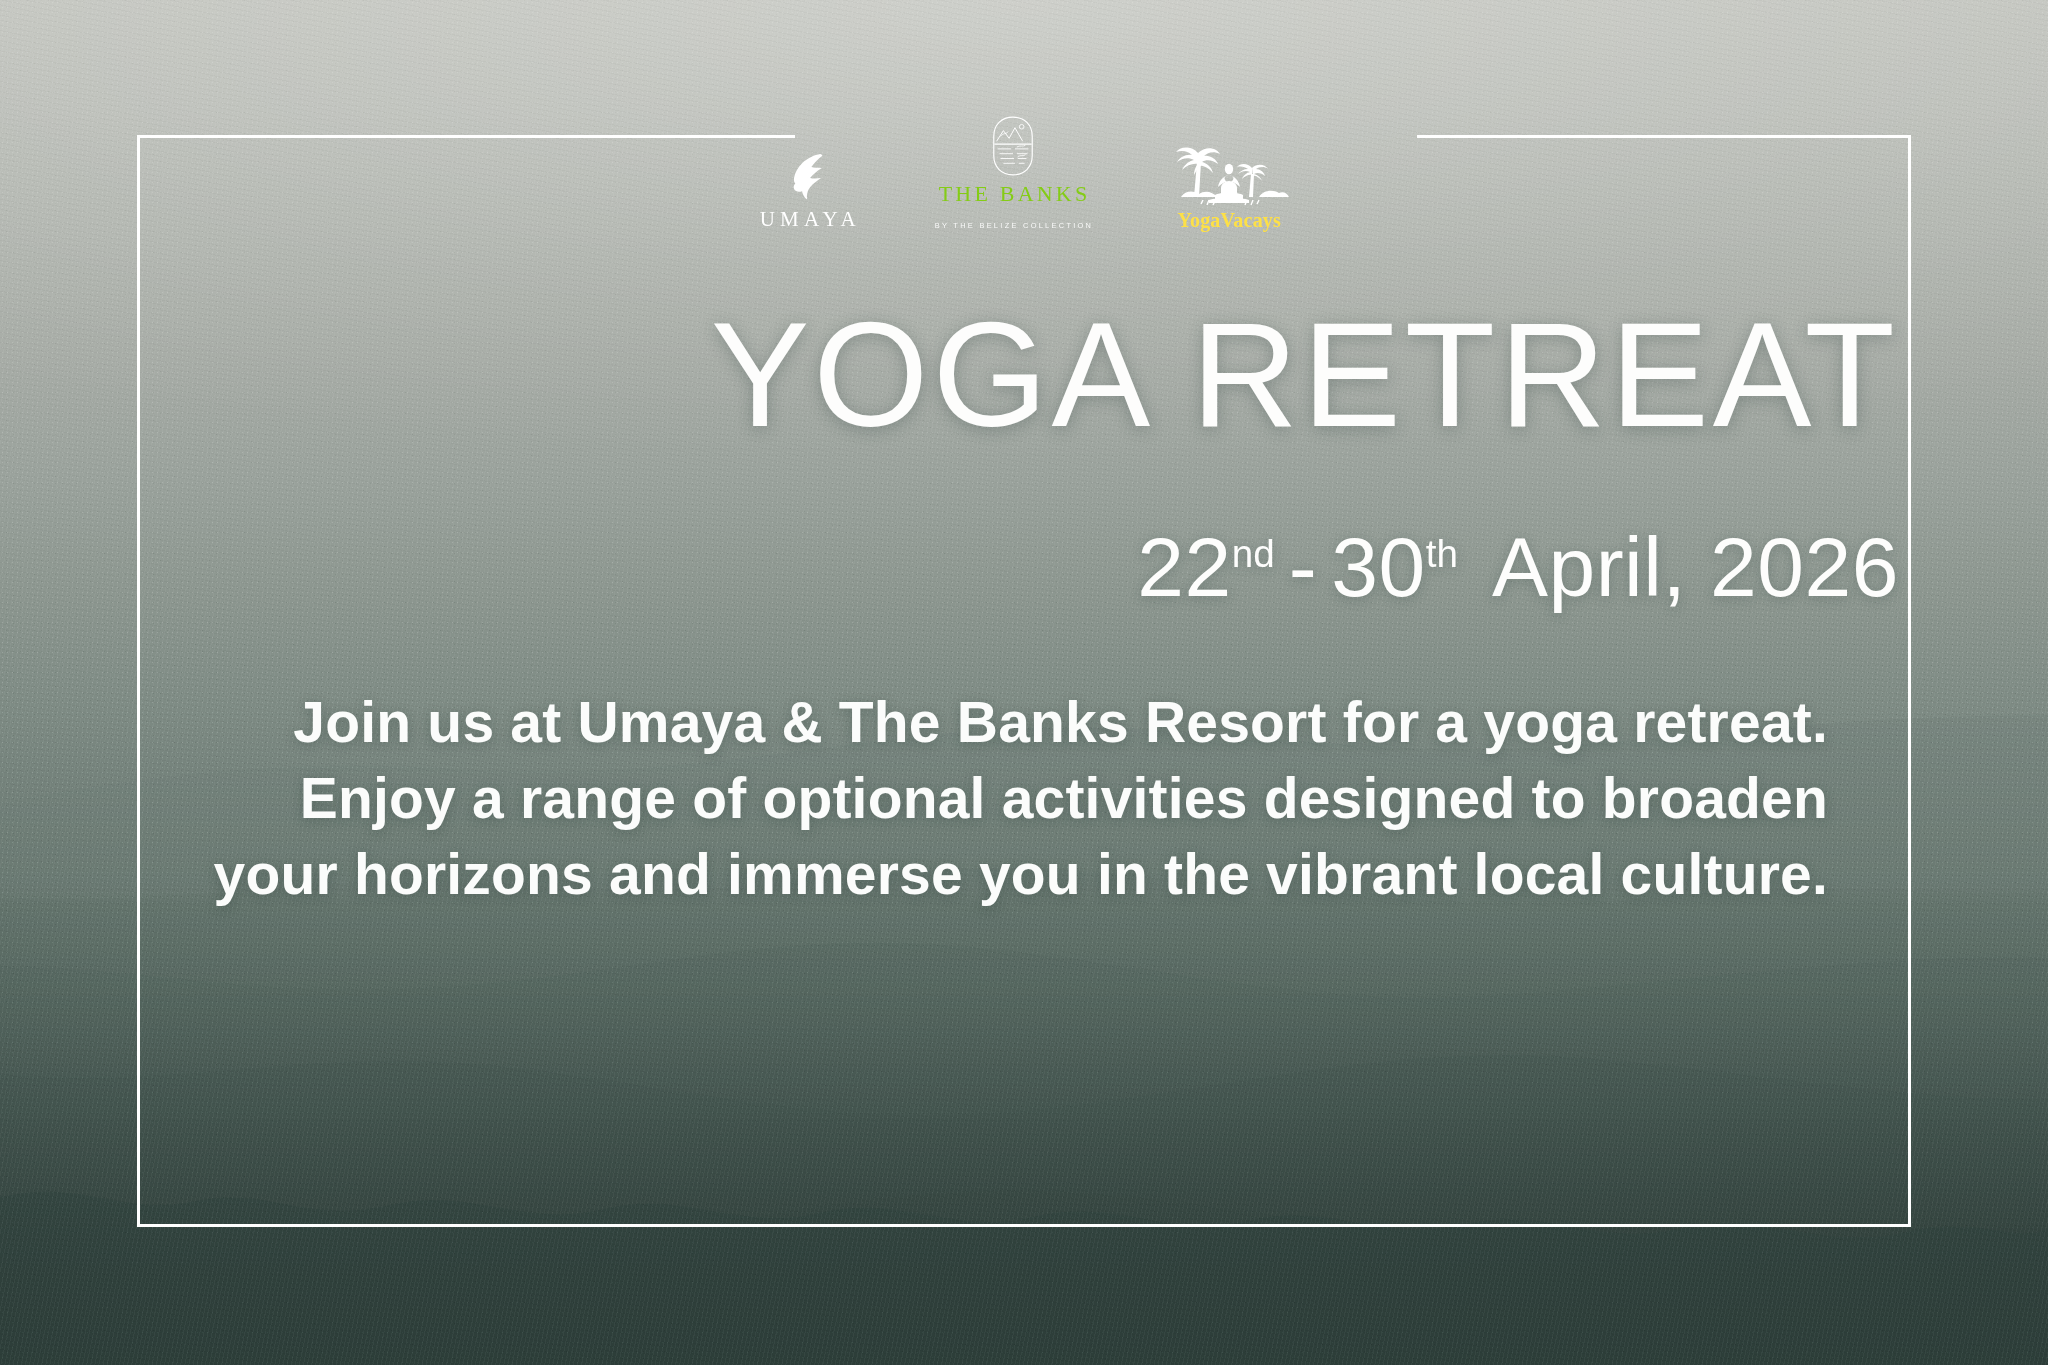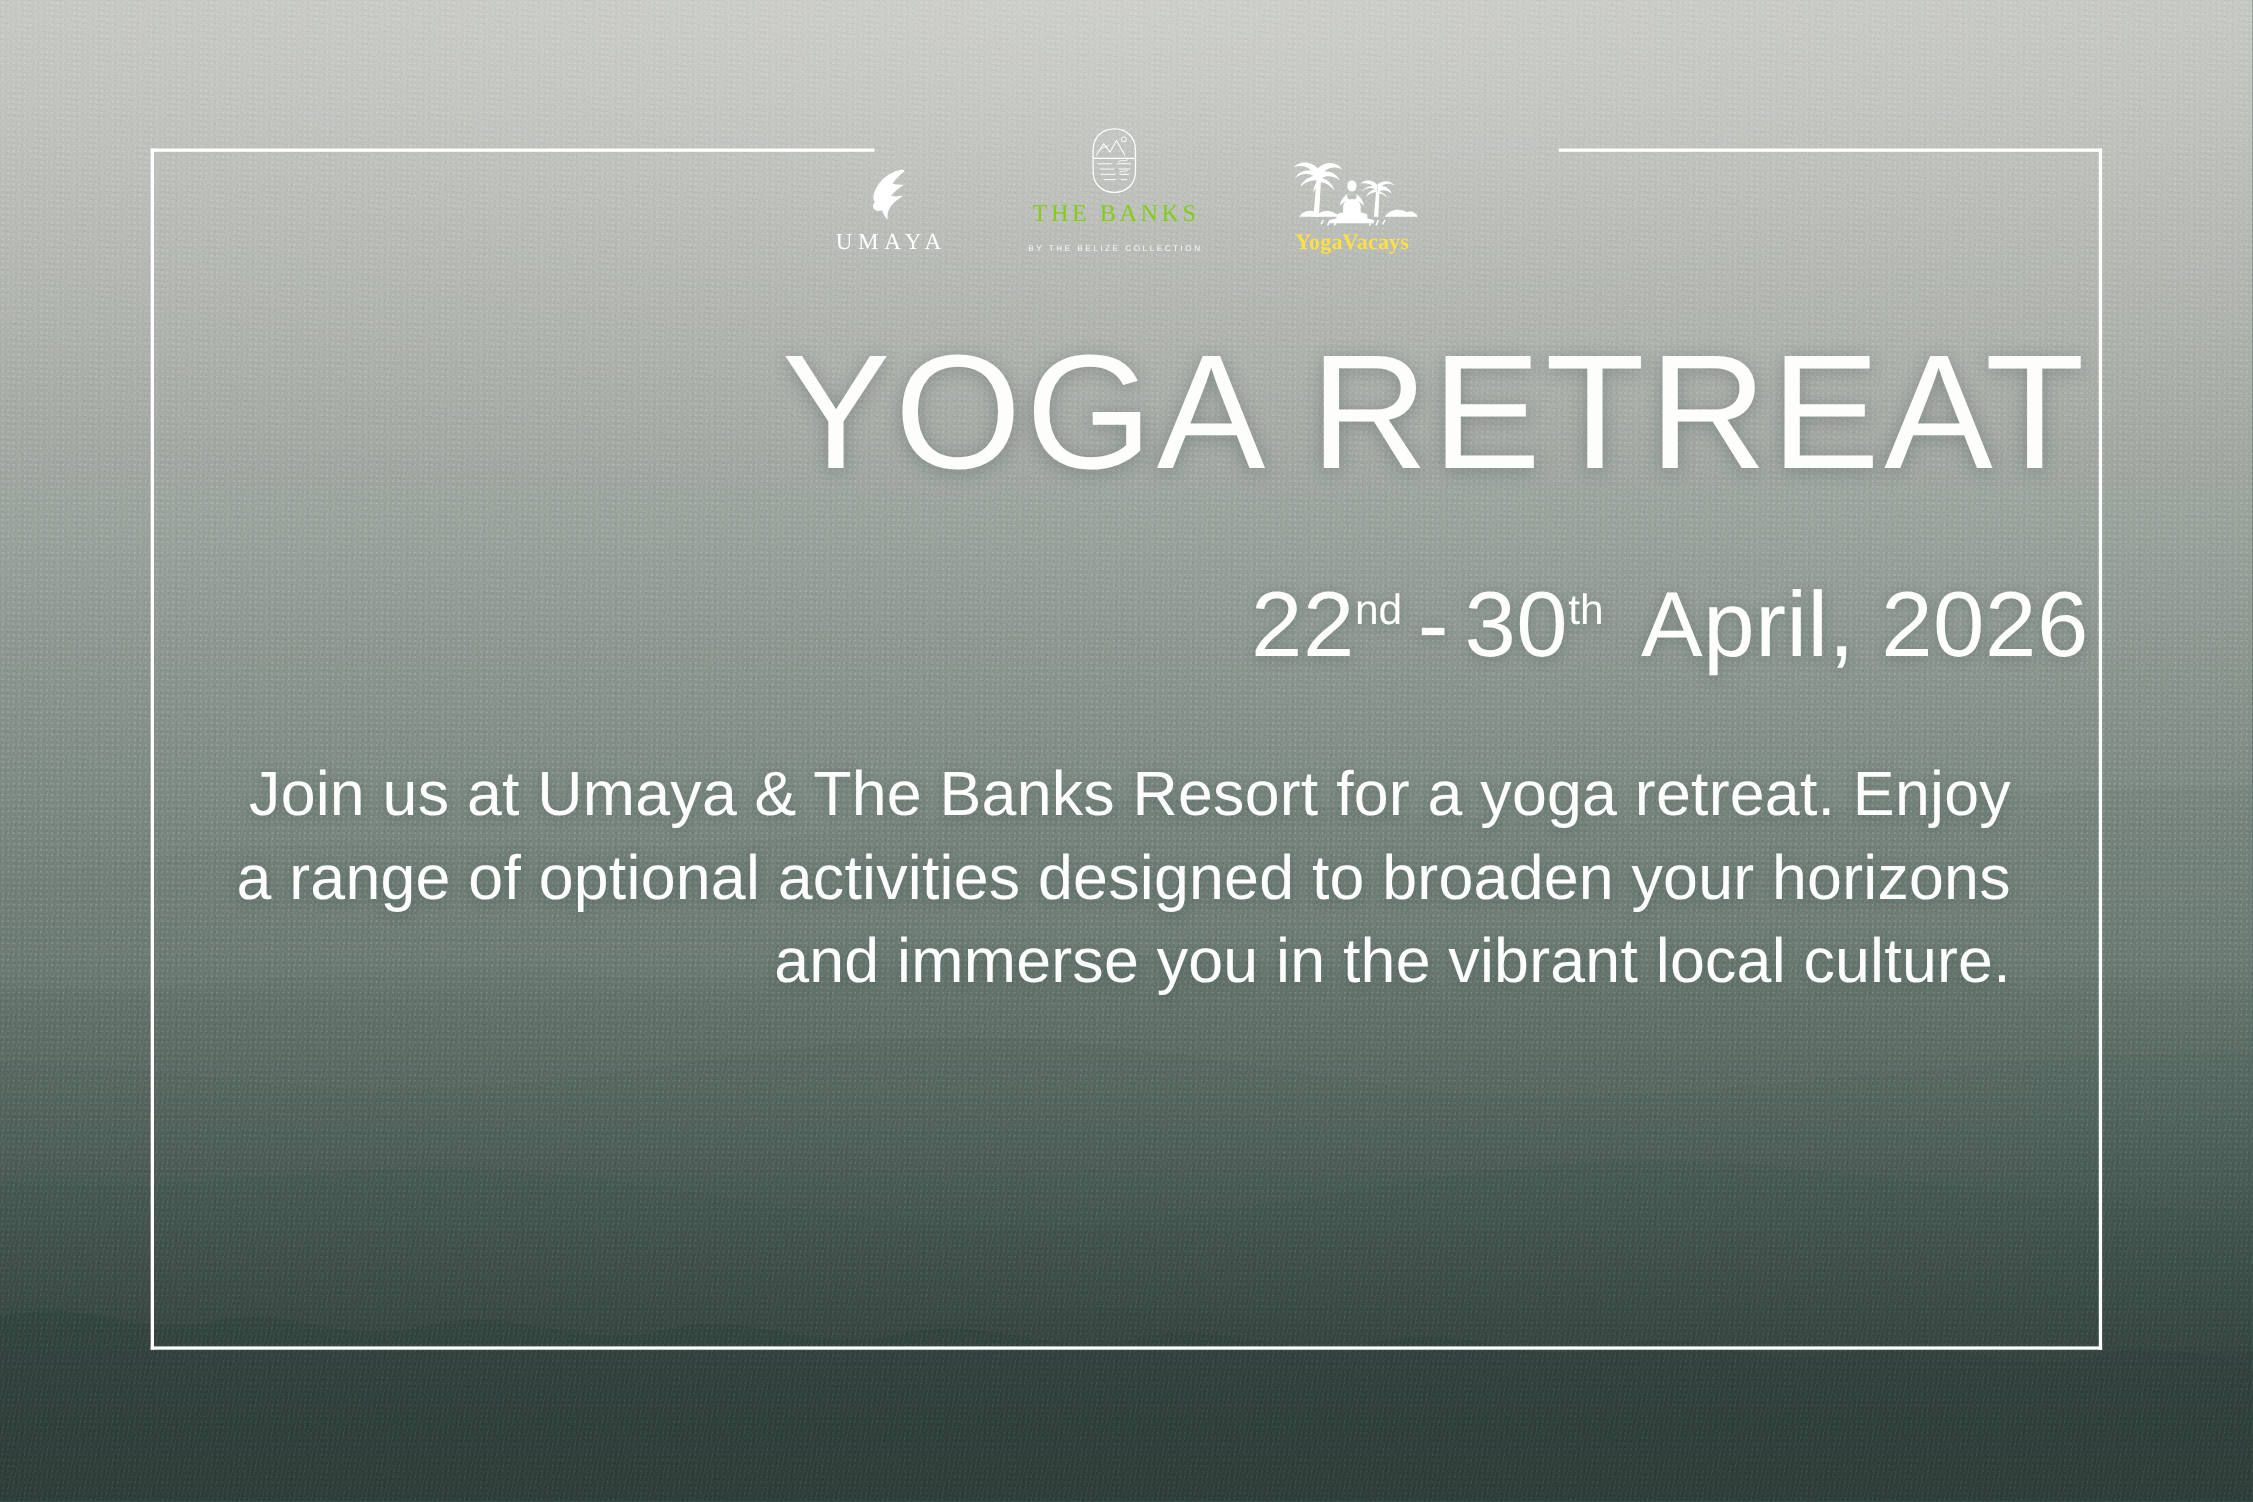--- a/index.html
+++ b/index.html
@@ -211,21 +211,21 @@
     line-height:0;
     letter-spacing:0;
   }
   .date-dash { padding:0 14px; }
   .date-month { margin-left:34px; }
 
   .blurb {
     margin:74px auto 0;
     max-width:1620px;
     font-family:"Liberation Sans", sans-serif;
-    font-weight:400;
+    font-weight:700;
     font-size:57px;
     line-height:1.33;
     letter-spacing:.2px;
     color:#fbfcfb;
     text-shadow:0 2px 12px rgba(35,55,50,.30);
   }
 </style>
 </head>
 <body>
 

